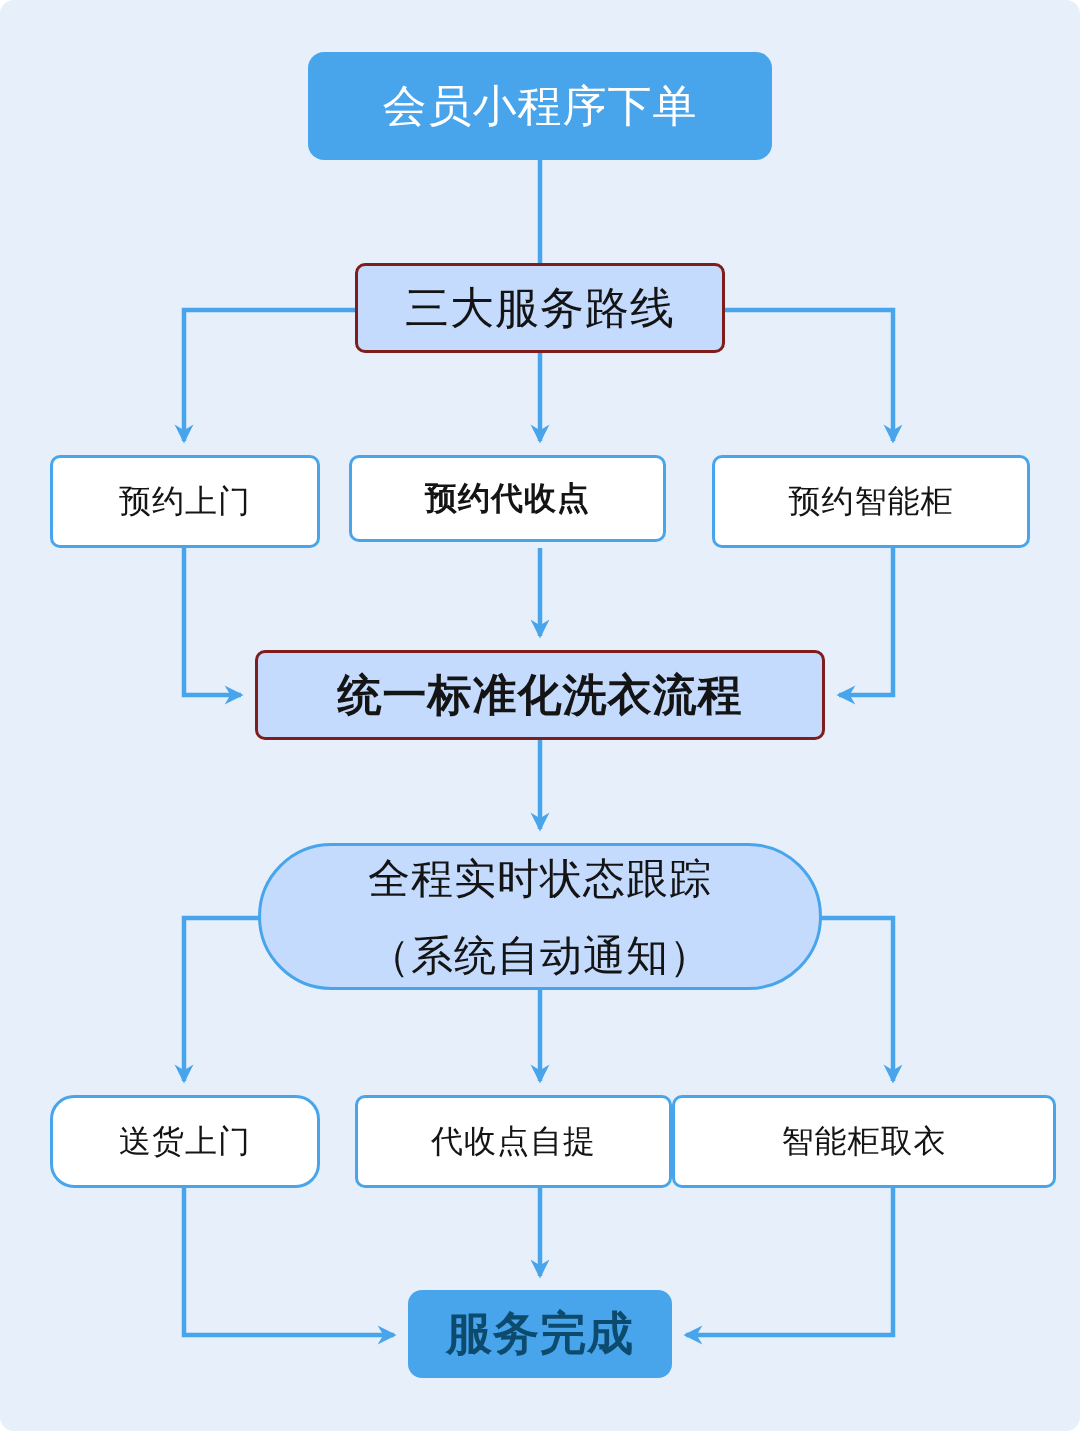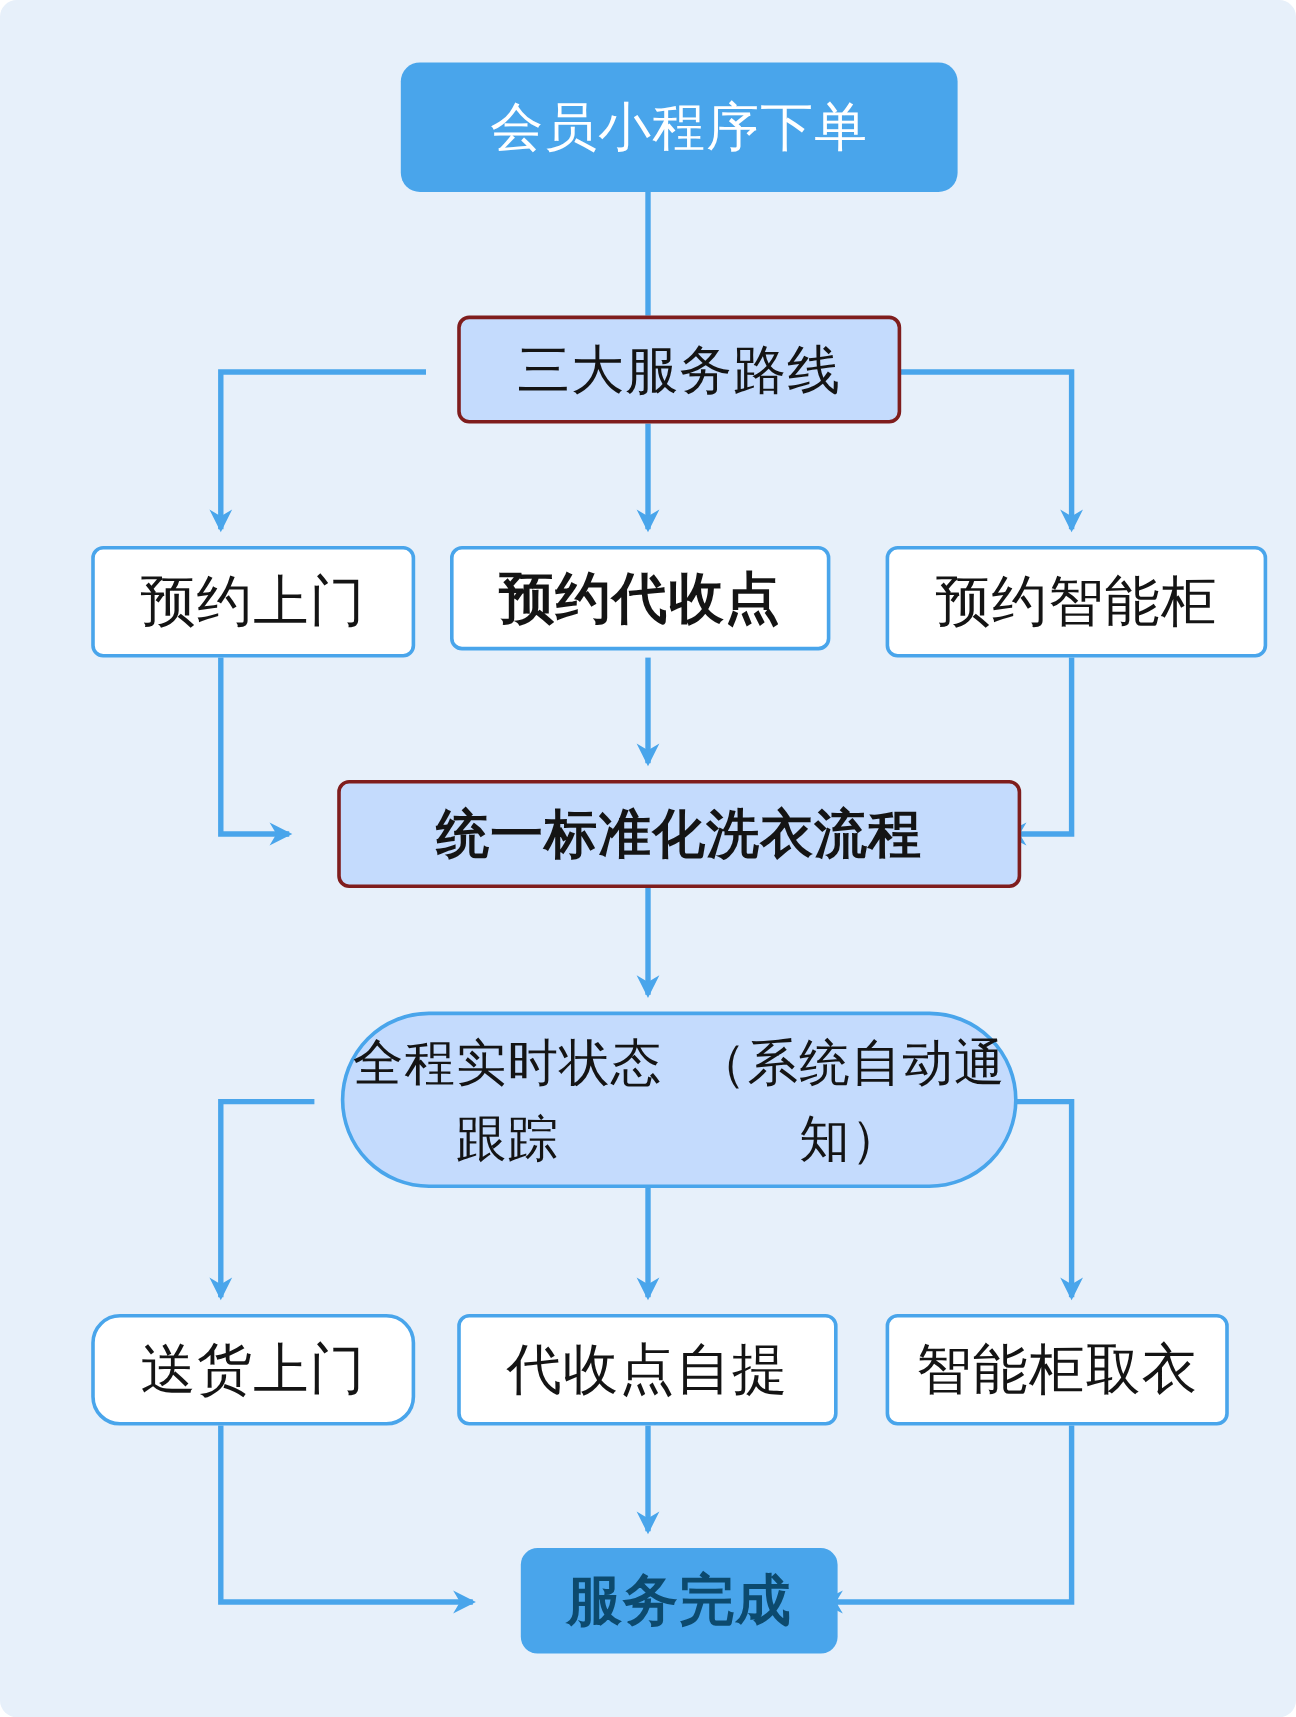--- a/index.html
+++ b/index.html
@@ -12,55 +12,54 @@
     font-family:"Liberation Sans","DejaVu Sans",sans-serif;
   }
   .connectors{position:absolute;left:0;top:0;width:1080px;height:1431px;}
   .node{
     position:absolute;
     display:flex;align-items:center;justify-content:center;
     text-align:center;
     box-sizing:border-box;
     letter-spacing:1px;
     color:#141414;
-    margin-left:26px;
   }
   .node-solid{
     background:#49a5eb;color:#ffffff;
     border-radius:16px;font-size:44px;font-weight:400;
   }
   .node-light{
     background:#c4dbfd;border:3px solid #7f1d1d;
     border-radius:10px;font-size:44px;font-weight:500;
   }
   .node-white{
     background:#ffffff;border:3px solid #49a5eb;
-    border-radius:10px;font-size:46px;font-weight:500;
+    border-radius:10px;font-size:32px;font-weight:500;
   }
   .node-pill{
     background:#c4dbfd;border:3px solid #49a5eb;
     border-radius:90px;font-size:42px;font-weight:500;
-    line-height:1.5;gap:14px;
+    flex-direction:column;line-height:1.5;gap:14px;
   }
   .node-end{
     background:#49a5eb;color:#0c4a6e;
     border-radius:14px;font-size:46px;font-weight:700;
   }
 
   
   .n-order   {left:308px;top:52px;  width:464px;height:108px;}
   .n-routes  {left:355px;top:263px; width:370px;height:90px;}
   .n-home1   {left:50px; top:455px; width:270px;height:93px;}
   .n-point1  {left:349px;top:455px; width:317px;height:87px;font-weight:bold;}
   .n-locker1 {left:712px;top:455px; width:318px;height:93px;}
   .n-laundry {left:255px;top:650px; width:570px;height:90px;font-weight:bold;}
   .n-track   {left:258px;top:843px; width:564px;height:147px;}
   .n-home2   {left:50px; top:1095px;width:270px;height:93px;border-radius:24px;}
   .n-point2  {left:355px;top:1095px;width:317px;height:93px;}
-  .n-locker2 {left:712px;top:1095px;width:286px;height:93px;}
+  .n-locker2 {left:672px;top:1095px;width:384px;height:93px;}
   .n-done    {left:408px;top:1290px;width:264px;height:88px;}
 </style>
 </head>
 <body>
 
 <div class="canvas">
 
   <svg class="connectors" viewBox="0 0 1080 1431" xmlns="http://www.w3.org/2000/svg">
     <defs>
       <marker id="arrow" viewBox="0 0 12 12" refX="10" refY="6" markerWidth="4.6" markerHeight="4.6" orient="auto">

